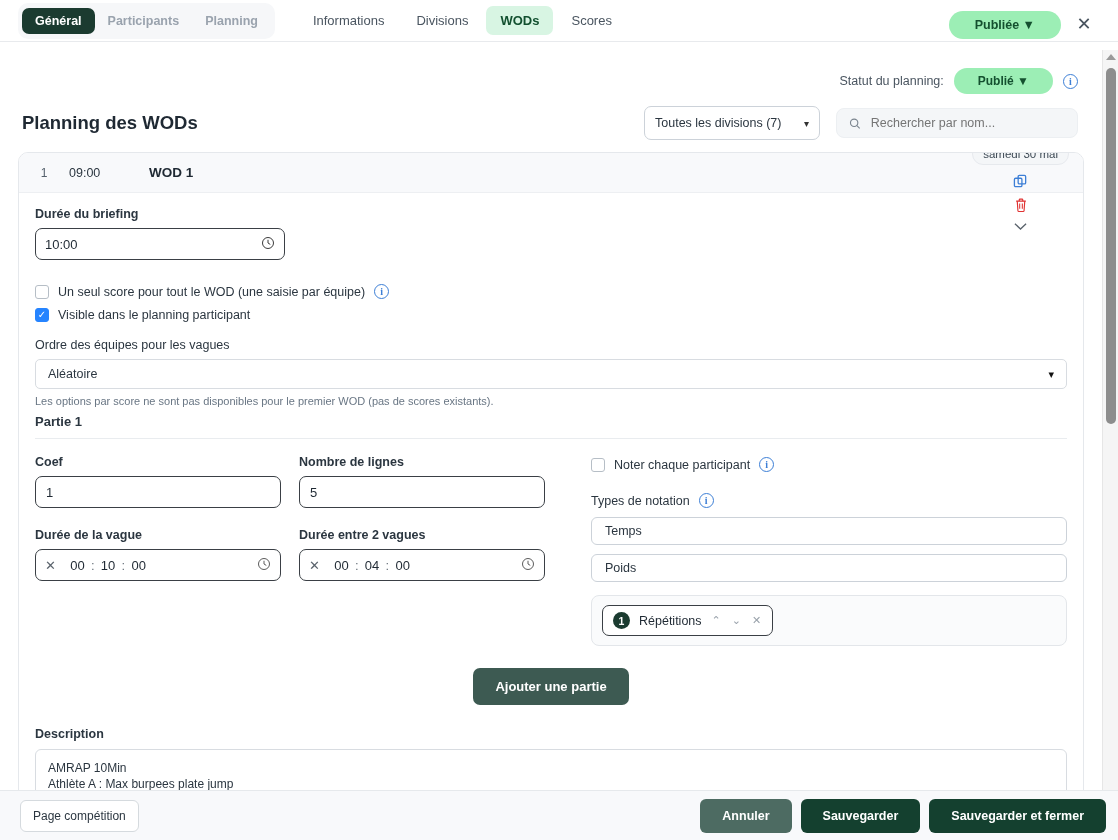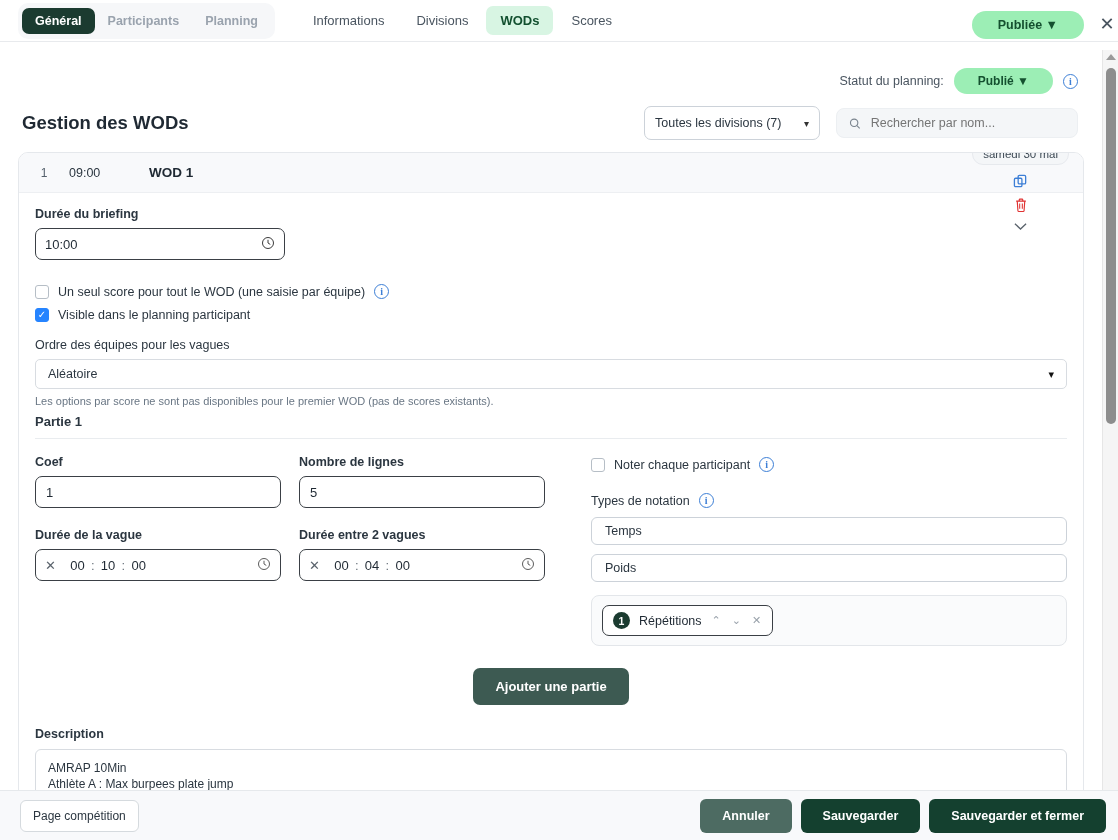--- a/index.html
+++ b/index.html
@@ -47,21 +47,21 @@
     border-radius: 7px;
     cursor: pointer;
     white-space: nowrap;
   }
   .maintabs .mtab.active {
     background: #d8f5e3;
     color: #12502f;
     font-weight: bold;
   }
   .topright {
-    position: absolute; right: 0; top: 0; height: 50px;
+    position: absolute; right: 23px; top: 0; height: 50px;
     display: flex; align-items: center; gap: 12px;
   }
   .pill-green {
     background: #9ceeb5;
     color: #14502f;
     font-size: 12.5px;
     font-weight: bold;
     border-radius: 16px;
     padding: 7px 26px;
     cursor: pointer;
@@ -341,21 +341,21 @@
 
 <div class="page">
 
   <div class="statusrow">
     <div class="statuslabel">Statut du planning:</div>
     <div class="pill-green-sm">Publié ▼</div>
     <div class="info-icon">i</div>
   </div>
 
   <div class="titlerow">
-    <div class="pagetitle">Gestion des WODs</div>
+    <div class="pagetitle">Planning des WODs</div>
     <div class="titlerow-right">
       <div class="divselect">
         <span>Toutes les divisions (7)</span>
         <span class="chev">▾</span>
       </div>
       <div class="searchbox">
         <svg width="13" height="13" viewBox="0 0 16 16">
           <circle cx="7" cy="7" r="5" fill="none" stroke="#7a848e" stroke-width="1.5"></circle>
           <line x1="10.8" y1="10.8" x2="14.5" y2="14.5" stroke="#7a848e" stroke-width="1.5"></line>
         </svg>

